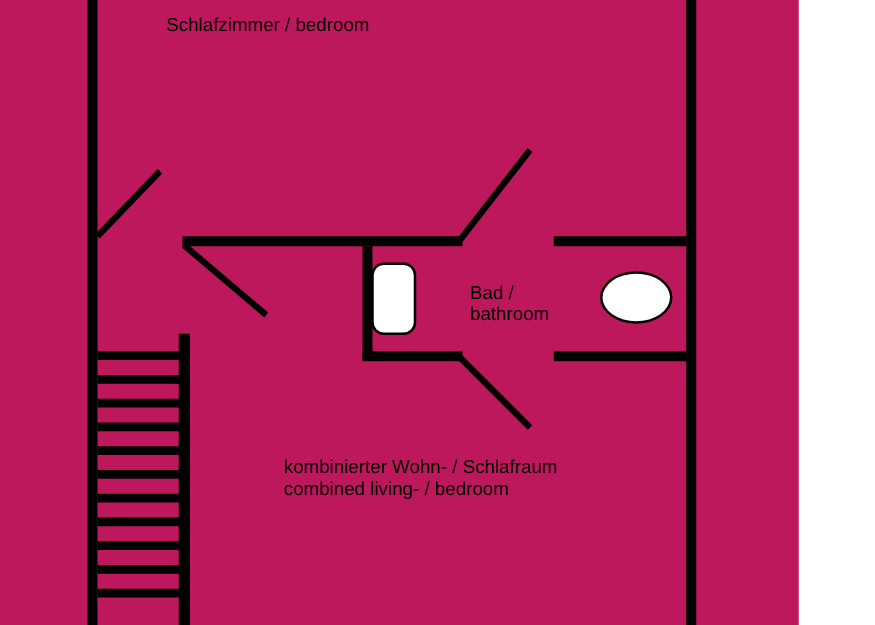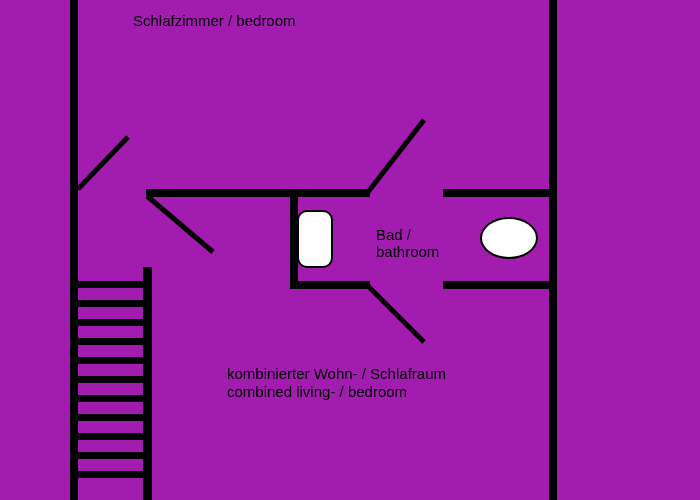--- a/index.html
+++ b/index.html
@@ -5,23 +5,23 @@
   html, body {
     margin: 0;
     padding: 0;
     background: #ffffff;
   }
   body {
     font-family: "Liberation Sans", sans-serif;
   }
   #plan {
     position: relative;
-    width: 700px;
+    width: 639px;
     height: 500px;
-    background: #a21caf;
+    background: #be185d;
     overflow: hidden;
   }
   #plan-canvas {
     position: absolute;
     left: 0;
     top: 0;
   }
   .wall {
     position: absolute;
     background: #000000;

